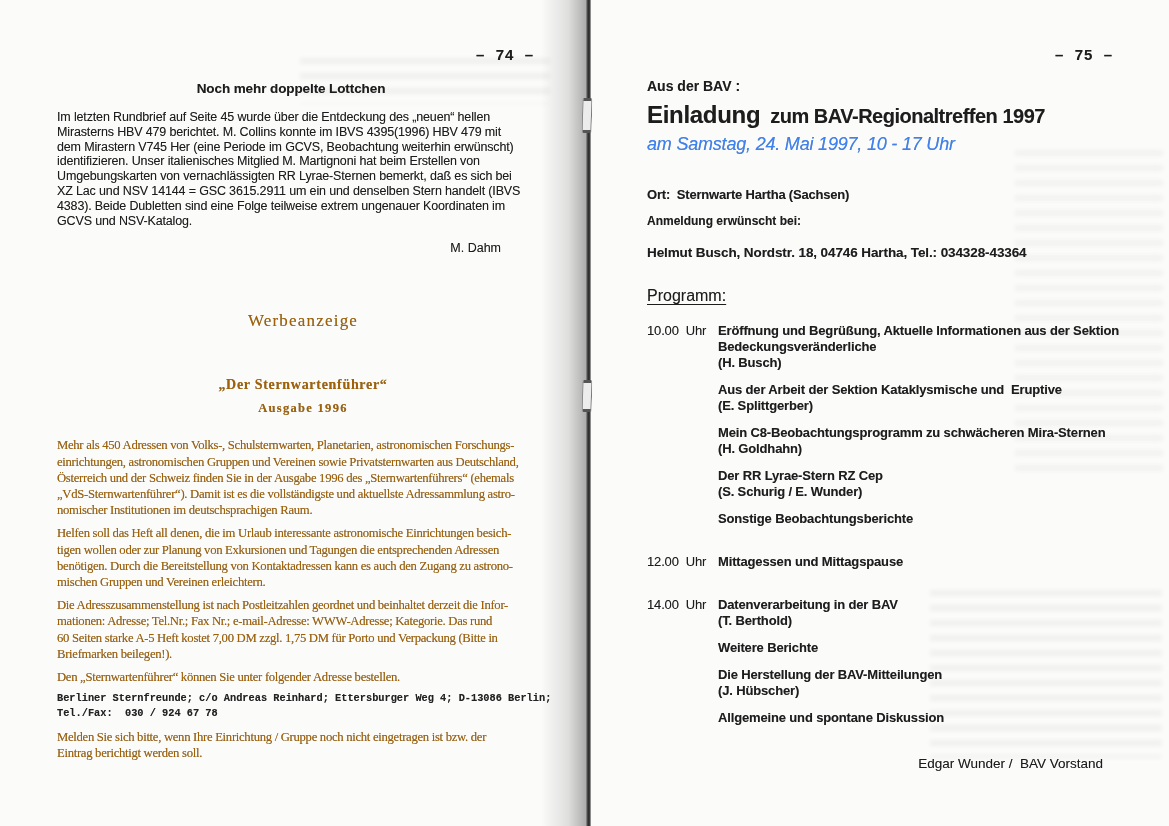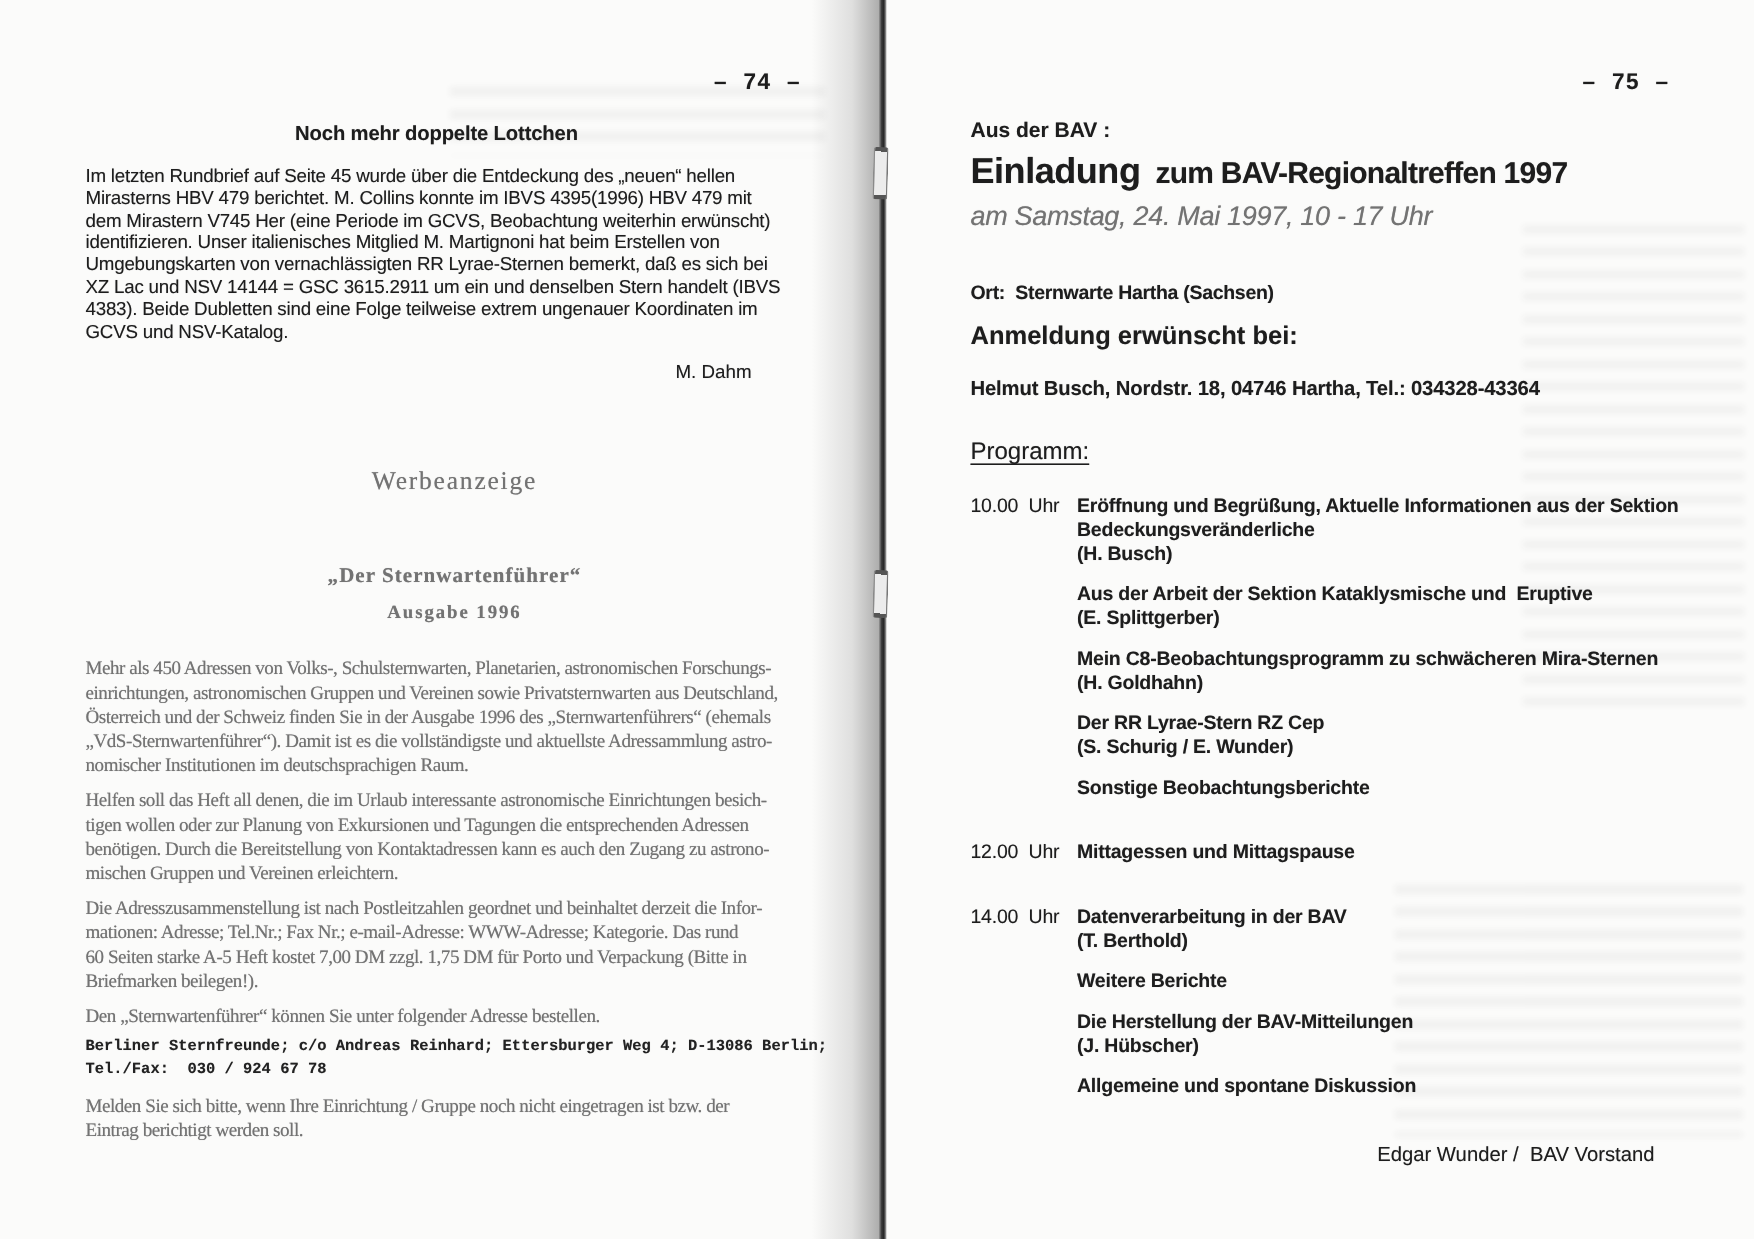--- a/index.html
+++ b/index.html
@@ -16,36 +16,36 @@
 
   
   .pageno{text-align:right;font-weight:bold;font-size:15px;white-space:pre;letter-spacing:1px;}
   .page-left .pageno{transform:translateX(-15px);}
   .page-right .pageno{transform:translateX(4px);}
 
   .art-title{margin:18px 0 0;text-align:center;font-size:13.5px;font-weight:bold;letter-spacing:-.1px;transform:translateX(-12px);}
   .art-body{margin-top:14px;font-size:12.5px;line-height:14.8px;letter-spacing:-.15px;}
   .art-sig{margin-top:13px;text-align:right;padding-right:48px;font-size:12.5px;}
 
-  .serif{font-family:"Liberation Serif", serif;color:#737373;}
+  .serif{font-family:"Liberation Serif", serif;color:#a16207;}
   .ad-head{margin-top:56px;text-align:center;font-size:17px;letter-spacing:1.2px;}
   .ad-title{margin-top:46px;text-align:center;font-size:14px;font-weight:bold;letter-spacing:.7px;}
   .ad-edition{margin-top:8px;text-align:center;font-size:12.5px;font-weight:bold;letter-spacing:1.3px;}
   .ad-para{font-size:12.7px;line-height:16.2px;letter-spacing:-.3px;margin-top:7px;}
   .ad-para.first{margin-top:21px;}
   .ad-address{font-family:"Liberation Mono", monospace;font-weight:bold;font-size:10.3px;line-height:15px;margin-top:6px;letter-spacing:0;color:#222;}
   .ad-para.last{margin-top:8px;}
 
   
   .kicker{margin-top:15px;font-weight:bold;font-size:14px;}
   .inv-title{margin:8px 0 0;font-size:24px;font-weight:bold;letter-spacing:-.3px;line-height:26px;}
   .inv-title .t-rest{font-size:20px;margin-left:10px;letter-spacing:-.5px;}
-  .inv-date{margin-top:5px;font-style:italic;font-size:18px;letter-spacing:-.2px;color:#737373;}
+  .inv-date{margin-top:5px;font-style:italic;font-size:18px;letter-spacing:-.2px;color:#3b82f6;}
   .inv-loc{margin-top:32px;font-size:13px;font-weight:bold;white-space:pre;letter-spacing:-.2px;}
-  .inv-reg{margin-top:12px;font-weight:bold;font-size:17px;}
+  .inv-reg{margin-top:12px;font-weight:bold;font-size:12px;}
   .inv-contact{margin-top:17px;font-weight:bold;font-size:13.5px;letter-spacing:-.1px;white-space:pre;}
   .prog-head{margin-top:27px;font-size:16px;text-decoration:underline;text-underline-offset:3px;}
   .program{margin-top:18px;font-size:13px;letter-spacing:-.15px;}
   .prog-entry{display:flex;margin-bottom:11px;}
   .prog-entry:nth-child(5),.prog-entry:nth-child(6){margin-bottom:27px;}
   .prog-time{width:71px;flex:none;white-space:pre;line-height:16px;}
   .prog-lines{flex:1;}
   .prog-lines div{line-height:16px;font-weight:bold;}
   .closing{margin-top:30px;text-align:right;padding-right:6px;font-size:13.5px;white-space:pre;}
 

